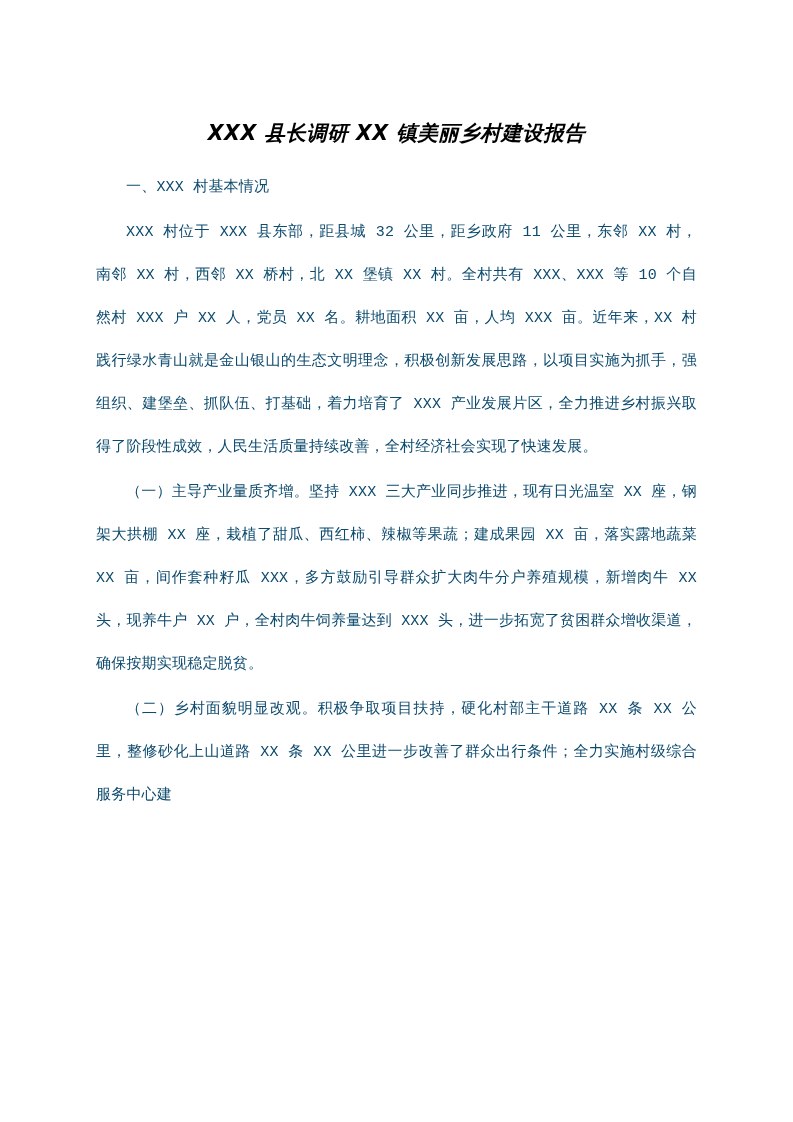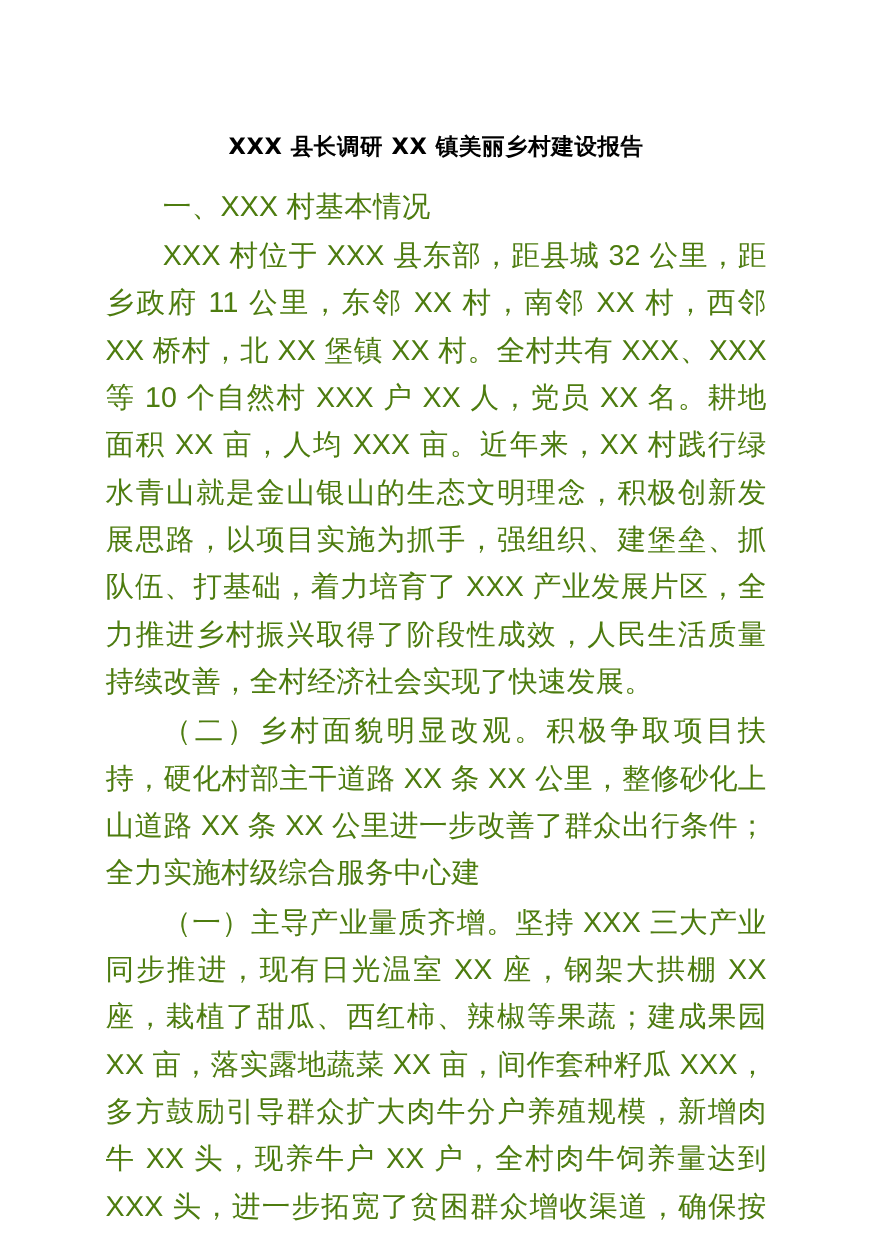--- a/index.html
+++ b/index.html
@@ -24,38 +24,39 @@
   }
   .doc-title {
     font-family: "DejaVu Sans", "Liberation Sans", sans-serif;
     font-weight: bold;
     font-size: 20.5px;
     line-height: 30px;
     text-align: center;
     letter-spacing: 0.5px;
     margin: 0 0 18px 0;
     color: #000000;
+    font-style: italic;
   }
   .para {
-    font-family: Liberation Sans, sans-serif;
-    font-size: 26px;
+    font-family: Liberation Mono, monospace;
+    font-size: 15px;
     line-height: 43px;
     text-align: justify;
     text-justify: inter-ideograph;
     margin: 0 0 2px 0;
     text-indent: 2em;
     letter-spacing: 0.2px;
-    color: #4d7c0f;
+    color: #0c4a6e;
   }
   .para.heading {
     text-indent: 2em;
   }
 </style>
 </head>
 <body>
 
 <div class="page">
   <h1 class="doc-title">XXX 县长调研 XX 镇美丽乡村建设报告</h1>
   <p class="para heading">一、XXX 村基本情况</p>
   <p class="para">XXX 村位于 XXX 县东部，距县城 32 公里，距乡政府 11 公里，东邻 XX 村，南邻 XX 村，西邻 XX 桥村，北 XX 堡镇 XX 村。全村共有 XXX、XXX 等 10 个自然村 XXX 户 XX 人，党员 XX 名。耕地面积 XX 亩，人均 XXX 亩。近年来，XX 村践行绿水青山就是金山银山的生态文明理念，积极创新发展思路，以项目实施为抓手，强组织、建堡垒、抓队伍、打基础，着力培育了 XXX 产业发展片区，全力推进乡村振兴取得了阶段性成效，人民生活质量持续改善，全村经济社会实现了快速发展。</p>
+  <p class="para">（一）主导产业量质齐增。坚持 XXX 三大产业同步推进，现有日光温室 XX 座，钢架大拱棚 XX 座，栽植了甜瓜、西红柿、辣椒等果蔬；建成果园 XX 亩，落实露地蔬菜 XX 亩，间作套种籽瓜 XXX，多方鼓励引导群众扩大肉牛分户养殖规模，新增肉牛 XX 头，现养牛户 XX 户，全村肉牛饲养量达到 XXX 头，进一步拓宽了贫困群众增收渠道，确保按期实现稳定脱贫。</p>
   <p class="para">（二）乡村面貌明显改观。积极争取项目扶持，硬化村部主干道路 XX 条 XX 公里，整修砂化上山道路 XX 条 XX 公里进一步改善了群众出行条件；全力实施村级综合服务中心建</p>
-  <p class="para">（一）主导产业量质齐增。坚持 XXX 三大产业同步推进，现有日光温室 XX 座，钢架大拱棚 XX 座，栽植了甜瓜、西红柿、辣椒等果蔬；建成果园 XX 亩，落实露地蔬菜 XX 亩，间作套种籽瓜 XXX，多方鼓励引导群众扩大肉牛分户养殖规模，新增肉牛 XX 头，现养牛户 XX 户，全村肉牛饲养量达到 XXX 头，进一步拓宽了贫困群众增收渠道，确保按期实现稳定脱贫。</p>
 </div>
 
 </body></html>

